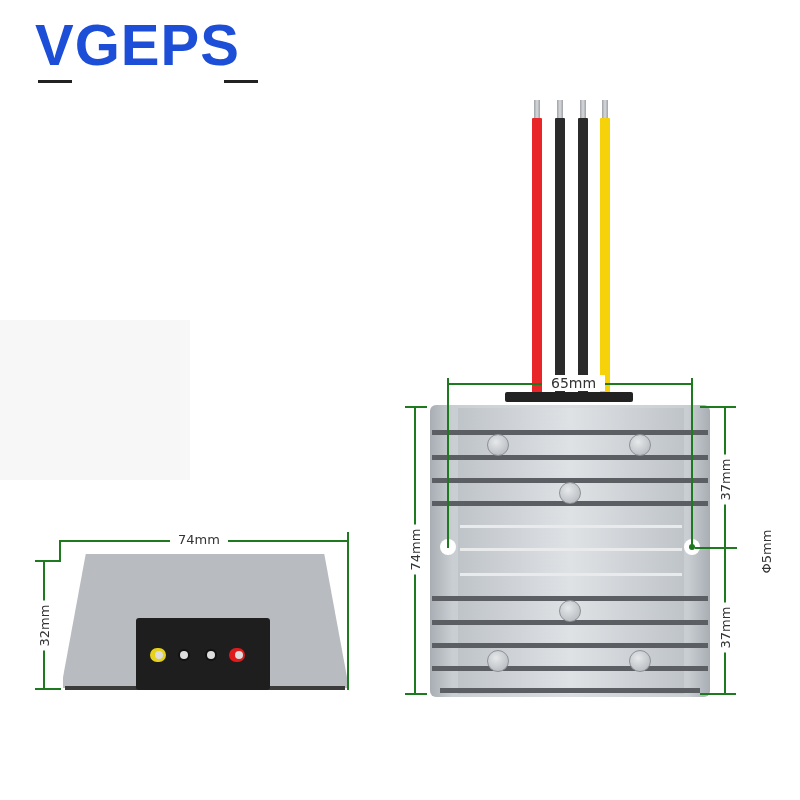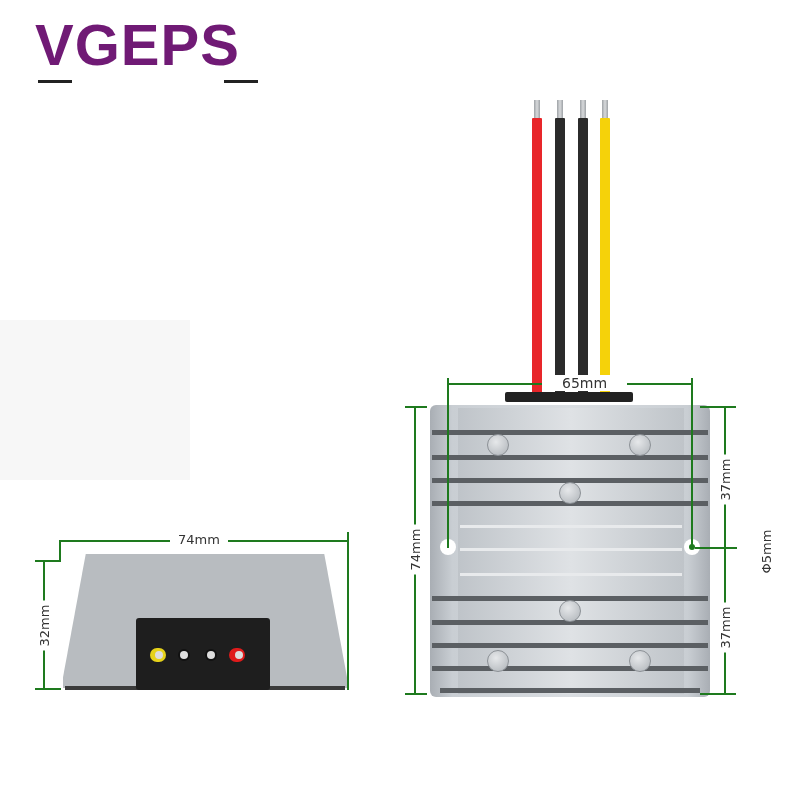--- a/index.html
+++ b/index.html
@@ -1,18 +1,18 @@
 <!DOCTYPE html>
 <html><head>
 <meta charset="utf-8">
 <style>
   html, body { margin:0; padding:0; background:#ffffff; }
   body { width:800px; height:800px; position:relative; overflow:hidden; font-family:"DejaVu Sans", sans-serif; }
   .abs { position:absolute; }
-  .brand { left:35px; top:10px; font-family:"Liberation Sans", sans-serif; font-weight:bold; font-size:58px; letter-spacing:1px; color:#701a75; line-height:70px; }
+  .brand { left:35px; top:10px; font-family:"Liberation Sans", sans-serif; font-weight:bold; font-size:58px; letter-spacing:1px; color:#1d4ed8; line-height:70px; }
   .brand-dash { height:3px; background:#222; }
   .ghost { background:#f7f7f7; }
   .dim { color:#333; font-size:13px; font-family:"DejaVu Sans", sans-serif; background:#fff; }
   .gline { background:#1e7a1e; }
   .vtext { transform:rotate(-90deg); transform-origin:center center; white-space:nowrap; }
   .alu { background:linear-gradient(90deg,#a9aeb4 0%,#c9ced3 8%,#d9dde1 50%,#c9ced3 92%,#a9aeb4 100%); }
   .fin { position:absolute; height:5px; background:#5b5f63; }
   .fin-light { position:absolute; height:3px; background:#e8eaec; }
   .screw { position:absolute; width:20px; height:20px; border-radius:50%; background:radial-gradient(circle at 40% 35%,#e6e8ea,#aeb3b8); border:1px solid #8c9196; }
   .hole { position:absolute; width:16px; height:16px; border-radius:50%; background:#ffffff; }
@@ -90,21 +90,21 @@
 <div class="screw" style="left:559px;top:600px;"></div>
 <div class="screw" style="left:487px;top:650px;"></div>
 <div class="screw" style="left:629px;top:650px;"></div>
 
 <div class="hole" style="left:440px;top:539px;"></div>
 <div class="hole" style="left:684px;top:539px;"></div>
 
 <div class="abs gline" style="left:447px;top:378px;width:2px;height:170px;"></div>
 <div class="abs gline" style="left:691px;top:378px;width:2px;height:170px;"></div>
 <div class="abs gline" style="left:447px;top:383px;width:246px;height:2px;"></div>
-<div class="abs dim" style="left:542px;top:375px;padding:0 20px;font-size:14px;">65mm</div>
+<div class="abs dim" style="left:542px;top:375px;padding:0 9px;font-size:14px;">65mm</div>
 <div class="abs" style="left:689px;top:544px;width:6px;height:6px;border-radius:50%;background:#1e7a1e;"></div>
 
 <div class="abs gline" style="left:414px;top:407px;width:2px;height:287px;"></div>
 <div class="abs gline" style="left:405px;top:406px;width:22px;height:2px;"></div>
 <div class="abs gline" style="left:405px;top:693px;width:22px;height:2px;"></div>
 <div class="abs dim vtext" style="left:390px;top:540px;width:50px;text-align:center;padding:2px 0;">74mm</div>
 
 <div class="abs gline" style="left:724px;top:407px;width:2px;height:287px;"></div>
 <div class="abs gline" style="left:700px;top:406px;width:36px;height:2px;"></div>
 <div class="abs gline" style="left:695px;top:547px;width:42px;height:2px;"></div>

